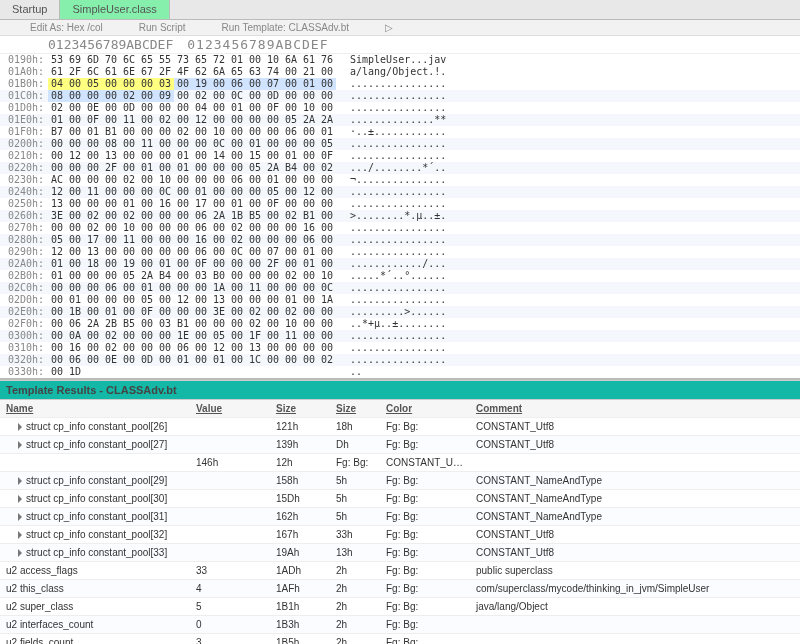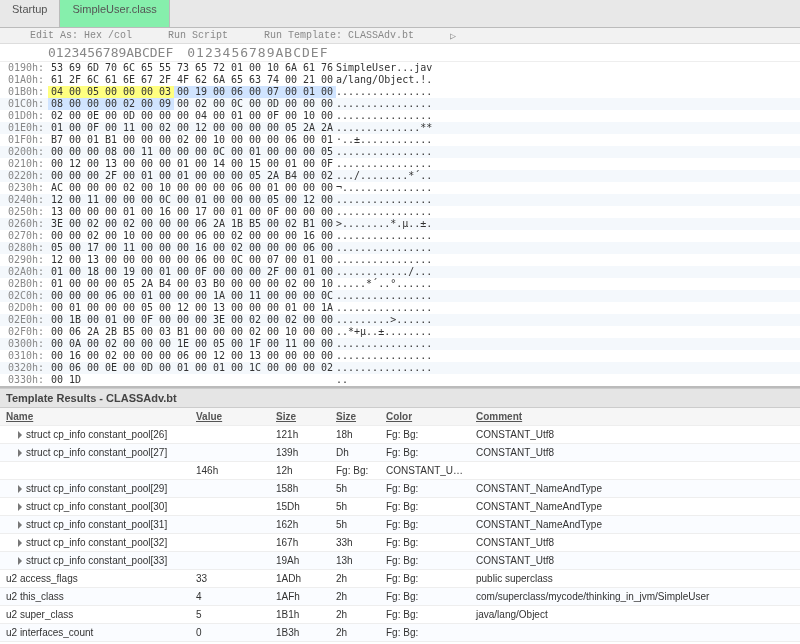--- a/index.html
+++ b/index.html
@@ -1,34 +1,34 @@
 <!DOCTYPE html>
 <html><head>
 <meta charset="utf-8">
 <style>
 * { margin:0; padding:0; box-sizing:border-box; }
 body { font-family: Monaco, Menlo, Consolas, monospace; font-size:10px; color:#333; background:#fff; width:800px; height:644px; overflow:hidden; }
-.tabs { display:flex; background:#e8e8e8; border-bottom:1px solid #bbb; height:28px; }
+.tabs { display:flex; background:#e8e8e8; border-bottom:1px solid #bbb; height:20px; }
 .tab { padding:3px 12px; font-family:"Helvetica Neue",Arial,sans-serif; font-size:11px; color:#555; border-right:1px solid #bbb; }
 .tab.active { background:#86efac; font-weight:normal; }
-.toolbar { display:flex; background:#f2f2f2; border-bottom:1px solid #ddd; padding:2px 30px; font-family:Liberation Mono, monospace; font-size:10px; color:#888; height:16px; gap:36px;text-align:right; }
+.toolbar { display:flex; background:#f2f2f2; border-bottom:1px solid #ddd; padding:2px 30px; font-family:Liberation Sans, sans-serif; font-size:10px; color:#888; height:16px; gap:36px;text-align:right; }
 .toolbar span { cursor:default; }
 .hex-header { display:flex; background:#fff; padding:1px 0 1px 48px; font-size:13px; color:#888; border-bottom:1px solid #eee; }
 .hex-header .byte { width:18px; text-align:center; }
 .hex-header .asciih { margin-left:14px; letter-spacing:1px; }
 .hexdump { overflow:hidden; }
 .row { display:flex; height:12px; line-height:12px; white-space:pre; }
 .addr { width:48px; text-align:right; padding-right:4px; color:#888; }
 .bytes { display:flex; }
 .byte { width:18px; text-align:center; }
-.ascii { letter-spacing:0; font-family:Monaco,Menlo,Consolas,monospace; }
+.ascii { margin-left:14px; letter-spacing:0; font-family:Monaco,Menlo,Consolas,monospace; }
 .sel1 { background:#ffff80; }
 .sel2 { background:#d0e4ff; }
 .band { background:#f4f8fc; }
-.results-hdr { background:#e5e5e5; border-top:1px solid #ccc; border-bottom:1px solid #ccc; padding:3px 6px; font-family:"Helvetica Neue",Arial,sans-serif; font-size:11px; font-weight:600; color:#444; position:relative; }
+.results-hdr { background:#14b8a6; border-top:1px solid #ccc; border-bottom:1px solid #ccc; padding:3px 6px; font-family:"Helvetica Neue",Arial,sans-serif; font-size:11px; font-weight:600; color:#444; position:relative; }
 .grid-hdr, .grid-row { display:grid; grid-template-columns: 190px 80px 60px 50px 90px 1fr; align-items:center; height:18px; font-family:"Helvetica Neue",Arial,sans-serif; font-size:10px; border-bottom:1px solid #eee; }
 .grid-hdr { background:#f6f6f6; color:#555; font-weight:600; height:18px;text-decoration:underline; }
 .grid-hdr > div, .grid-row > div { padding:0 6px; overflow:hidden; text-overflow:ellipsis; white-space:nowrap; }
 .grid-row:nth-child(even) { background:#fafcff; }
 .tri { display:inline-block; width:0; height:0; margin-right:4px; vertical-align:middle; }
 .tri.right { border-left:4px solid #777; border-top:4px solid transparent; border-bottom:4px solid transparent; }
 .indent1 { padding-left:18px !important; }
 .split { height:2px; background:#bbb; cursor:row-resize; }
 </style>
 </head>

